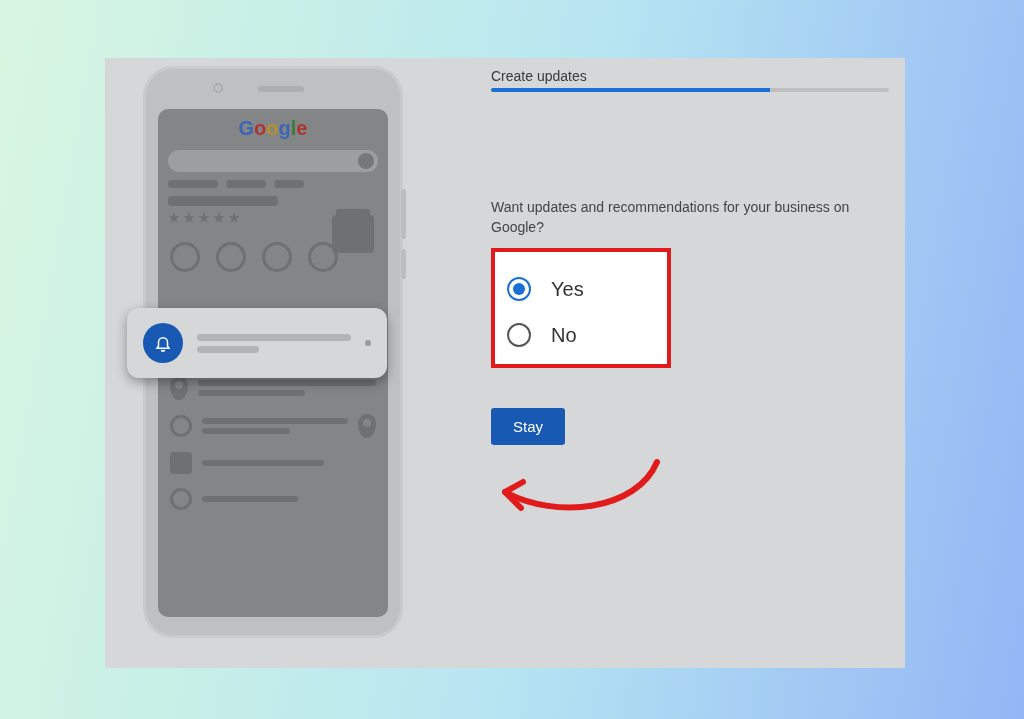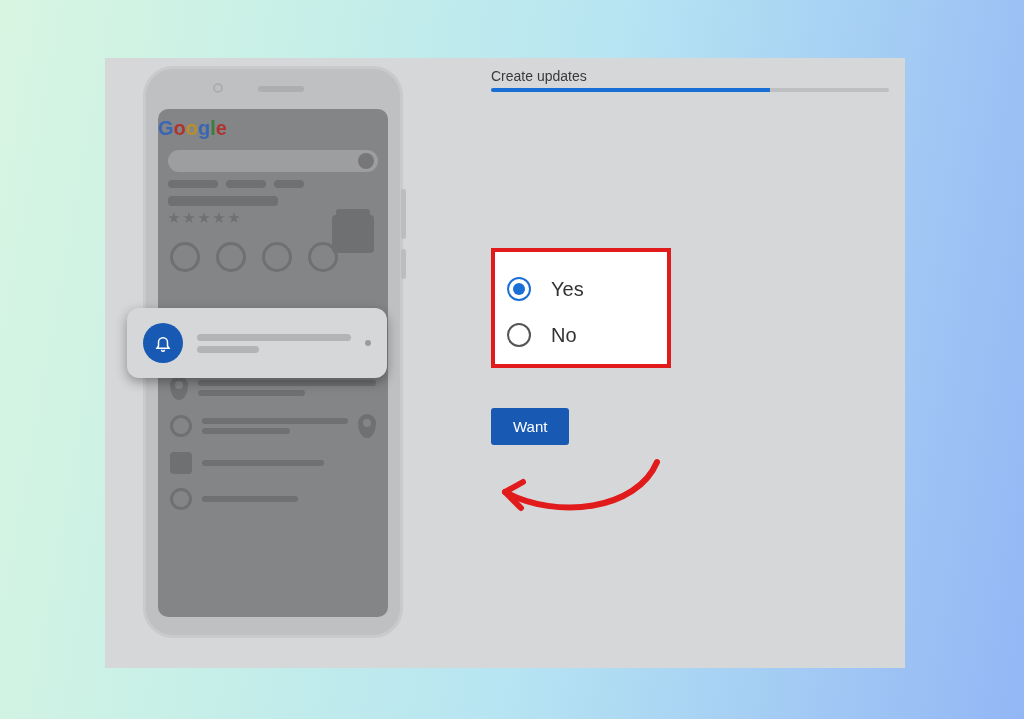--- a/index.html
+++ b/index.html
@@ -45,21 +45,21 @@
   }
   .phone .side-btn {
     position: absolute; right: -6px; top: 120px; width: 5px; height: 50px;
     background: #bcbdbe; border-radius: 3px;
   }
   .phone .side-btn2 {
     position: absolute; right: -6px; top: 180px; width: 5px; height: 30px;
     background: #bcbdbe; border-radius: 3px;
   }
 
-  .logo { text-align: left; margin-top: 8px; font-size: 20px; font-weight: 700; font-family: Arial, sans-serif; }
+  .logo { text-align: center; margin-top: 8px; font-size: 20px; font-weight: 700; font-family: Arial, sans-serif; }
   .logo span:nth-child(1){color:#3a66b5}
   .logo span:nth-child(2){color:#ad3430}
   .logo span:nth-child(3){color:#b79027}
   .logo span:nth-child(4){color:#3a66b5}
   .logo span:nth-child(5){color:#3a7d3c}
   .logo span:nth-child(6){color:#ad3430}
 
   .ph-block { background:#6f7071; border-radius:4px; }
   .ph-circle { background:#6f7071; border-radius:50%; }
 
@@ -240,33 +240,34 @@
           <div class="nl short"></div>
         </div>
       <div class="dot"></div>
     </div>
 
     <div class="step-label">Create updates</div>
     <div class="progress">
       <div class="fill" style="width: 70%;"></div>
     </div>
 
+    <div class="subtext">Want updates and recommendations for your business on Google?</div>
 
     <div class="radio-box">
       <label class="radio-row">
         <span class="radio sel"></span>
         <span>Yes</span>
       </label>
       <label class="radio-row">
         <span class="radio"></span>
         <span>No</span>
       </label>
     </div>
 
-    <button class="next-btn">Want</button>
+    <button class="next-btn">Stay</button>
 
     <svg class="arrow" viewBox="0 0 200 80">
       <path d="M180 12 C 160 60, 80 70, 28 42" stroke="#e11b1b" stroke-width="6" fill="none" stroke-linecap="round"></path>
       <path d="M28 42 L46 32 M28 42 L44 58" stroke="#e11b1b" stroke-width="6" fill="none" stroke-linecap="round"></path>
     </svg>
 
   </div>
 </div>
 
 </body></html>

